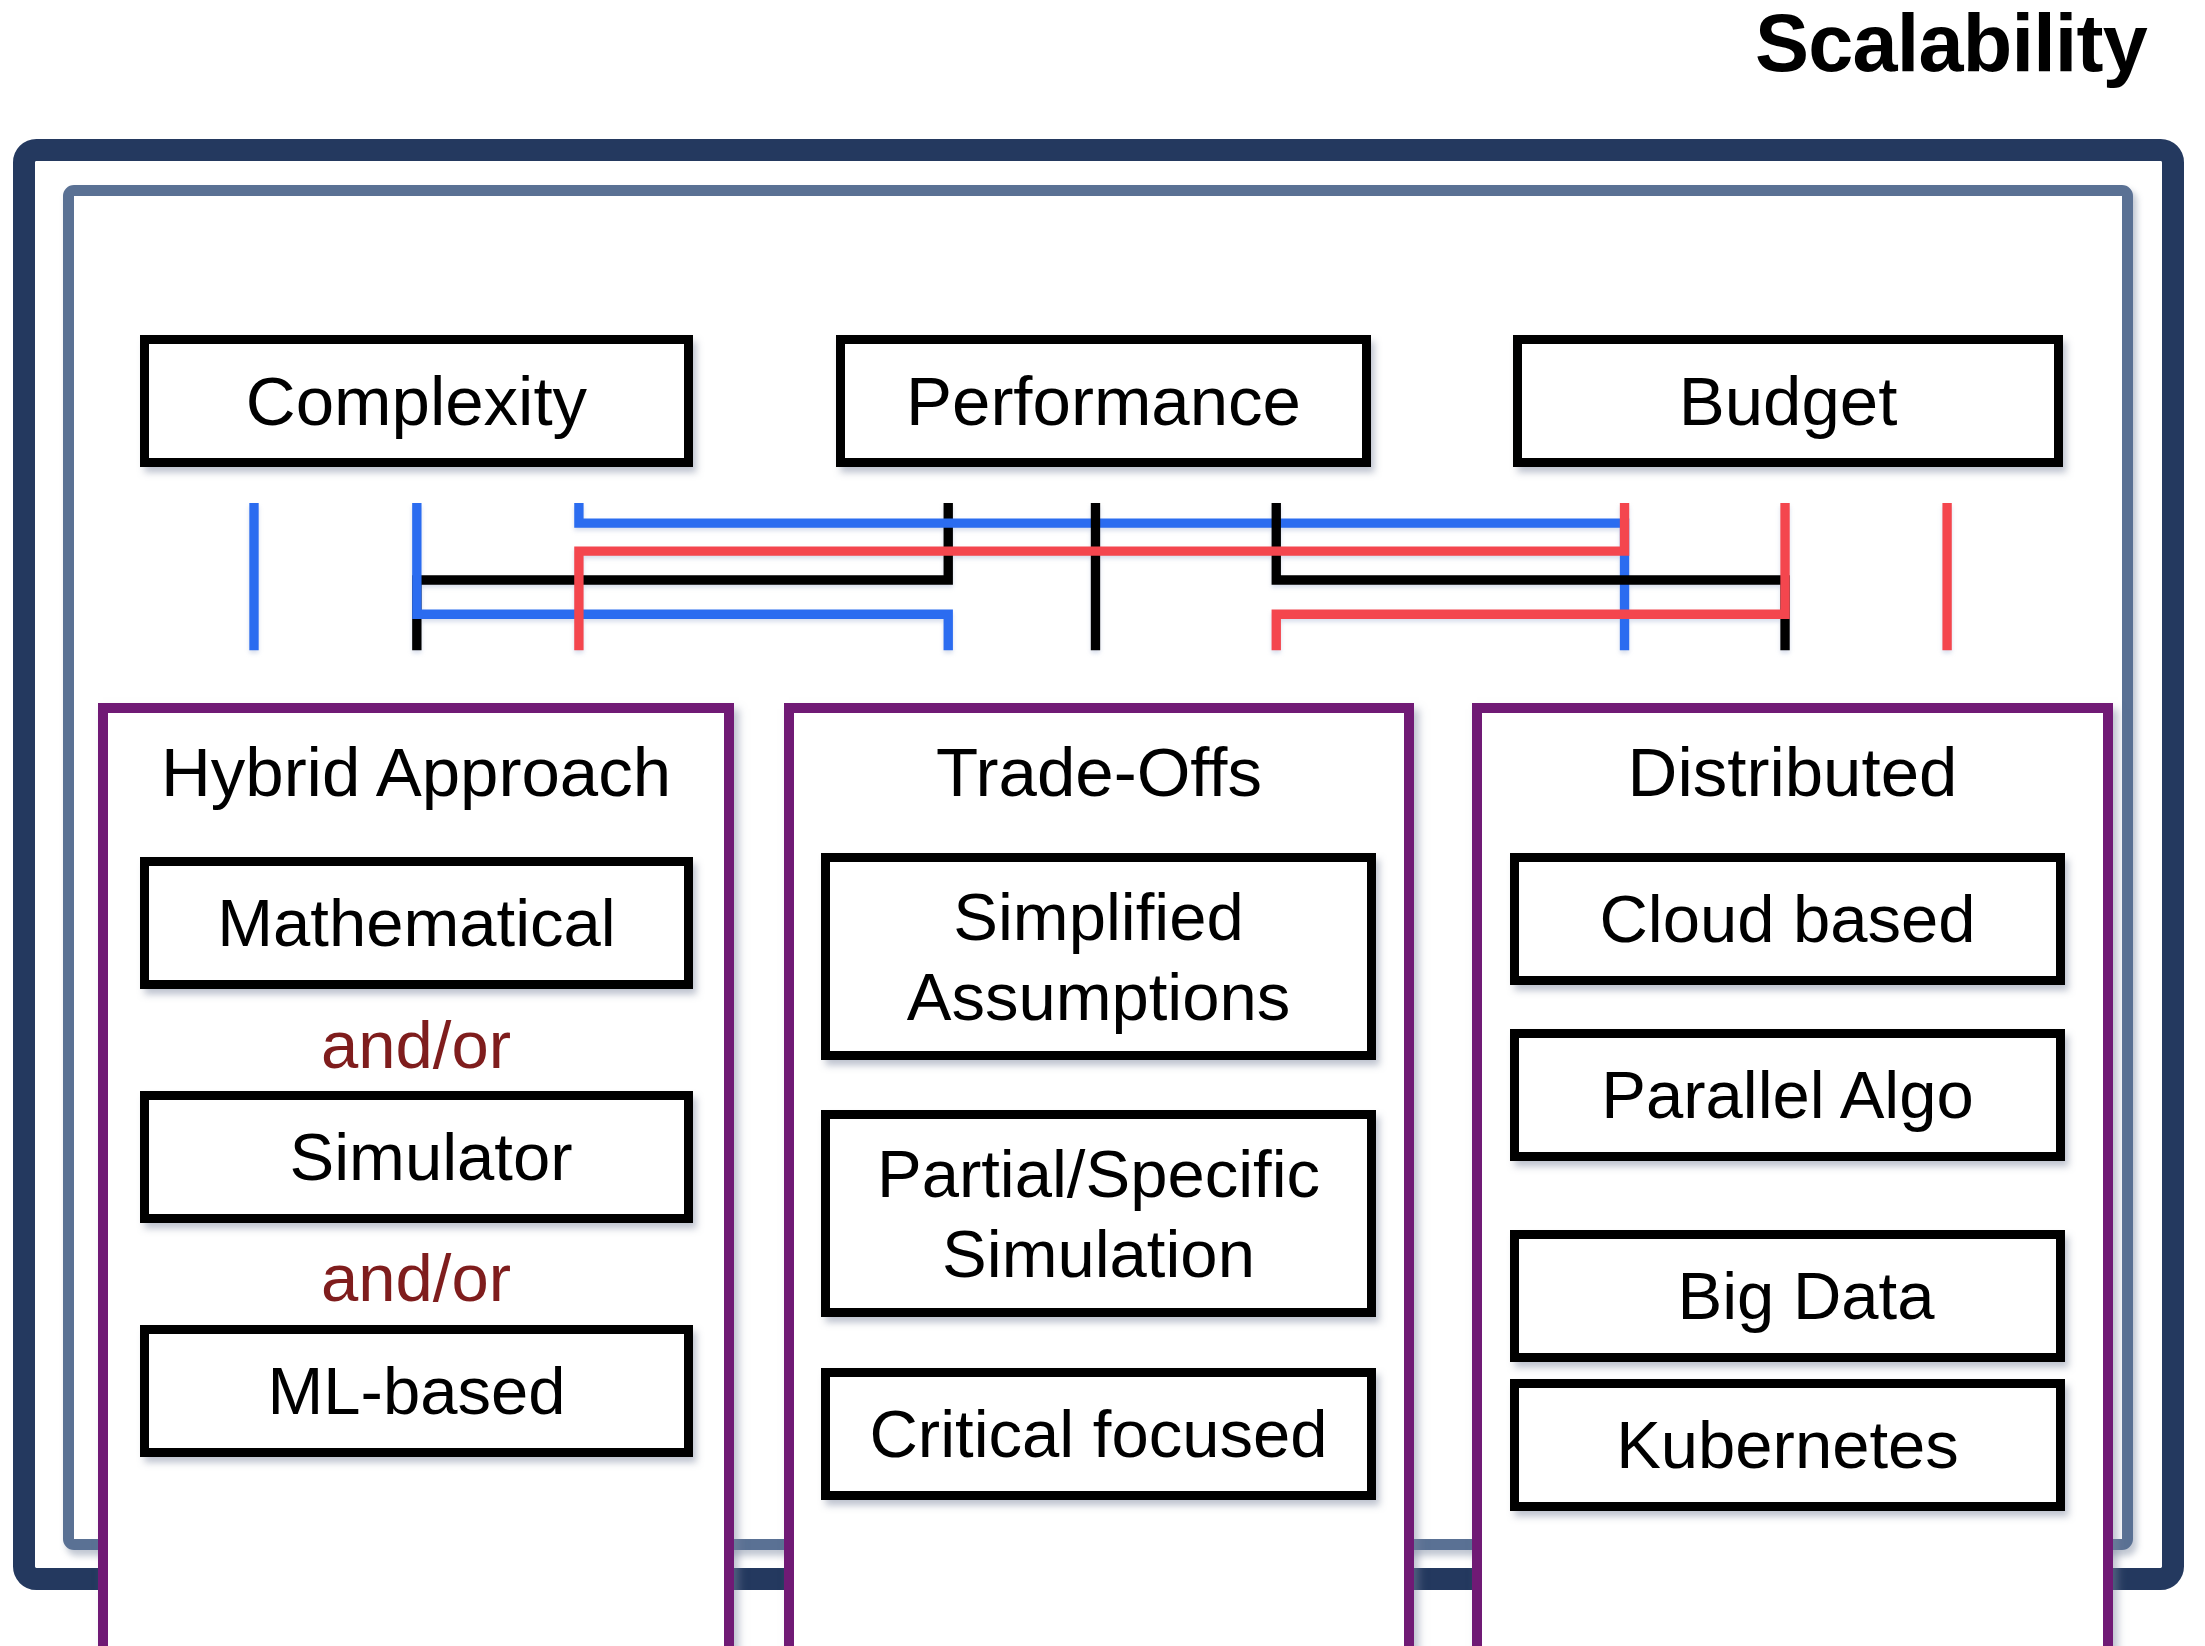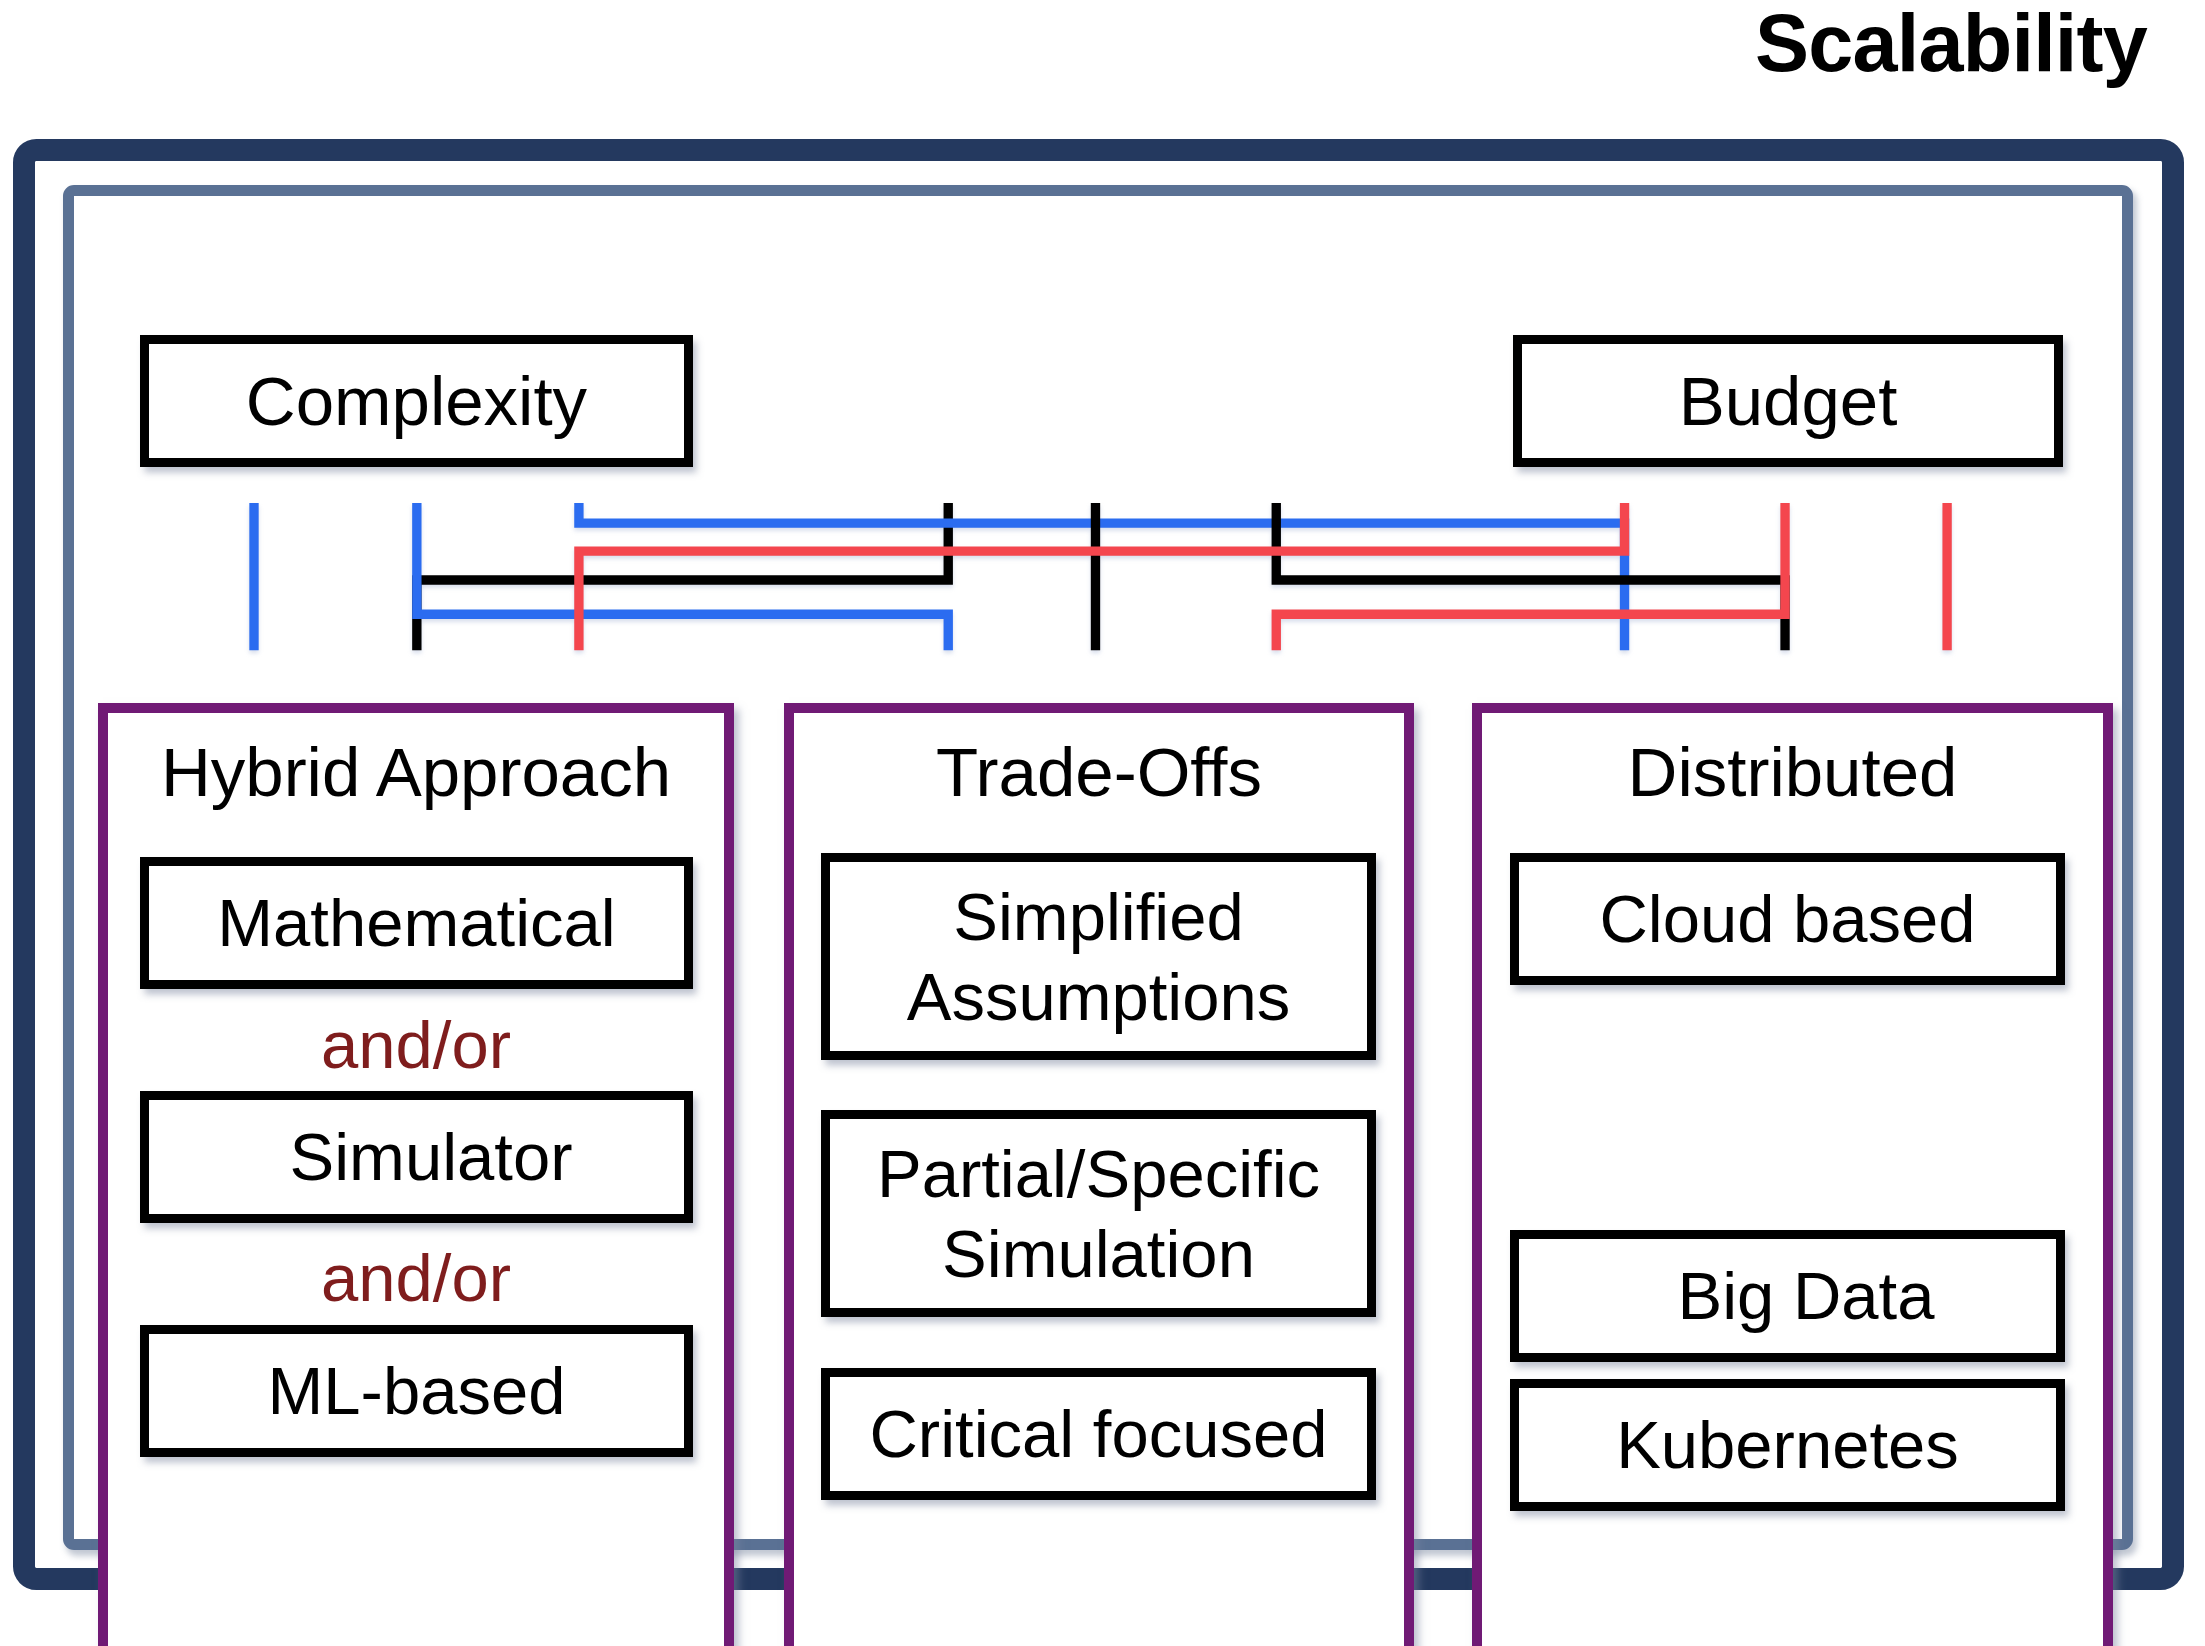--- a/index.html
+++ b/index.html
@@ -80,20 +80,23 @@
 
   <div class="main-title">Scalability</div>
 
   <div class="outer-frame"></div>
   <div class="inner-frame"></div>
 
 
   <div class="cbox" id="box-complexity">
     <span>Complexity</span>
   </div>
+  <div class="cbox" id="box-performance">
+    <span>Performance</span>
+  </div>
   <div class="cbox" id="box-budget">
     <span>Budget</span>
   </div>
 
   <svg class="arrows" viewBox="0 0 2830 2113" xmlns="http://www.w3.org/2000/svg">
 
     <path d="M1217 645 V744 H535 V834" stroke="#000000"></path>
     <path class="head" d="M517 822 L535 868 L553 822 L535 833 Z" fill="#000000"></path>
 
     <path d="M326 645 V834" stroke="#2b6cf0"></path>
@@ -142,20 +145,23 @@
     <div class="item" id="item-critical">
       <span>Critical focused</span>
     </div>
   </div>
 
   <div class="group" id="group-distributed">
     <div class="group-title">Distributed</div>
     <div class="item" id="item-cloud">
       <span>Cloud based</span>
     </div>
+    <div class="item" id="item-parallel">
+      <span>Parallel Algo</span>
+    </div>
     <div class="item" id="item-bigdata">
       <span>Big Data</span>
     </div>
     <div class="item" id="item-kubernetes">
       <span>Kubernetes</span>
     </div>
   </div>
 
 </div>
 

